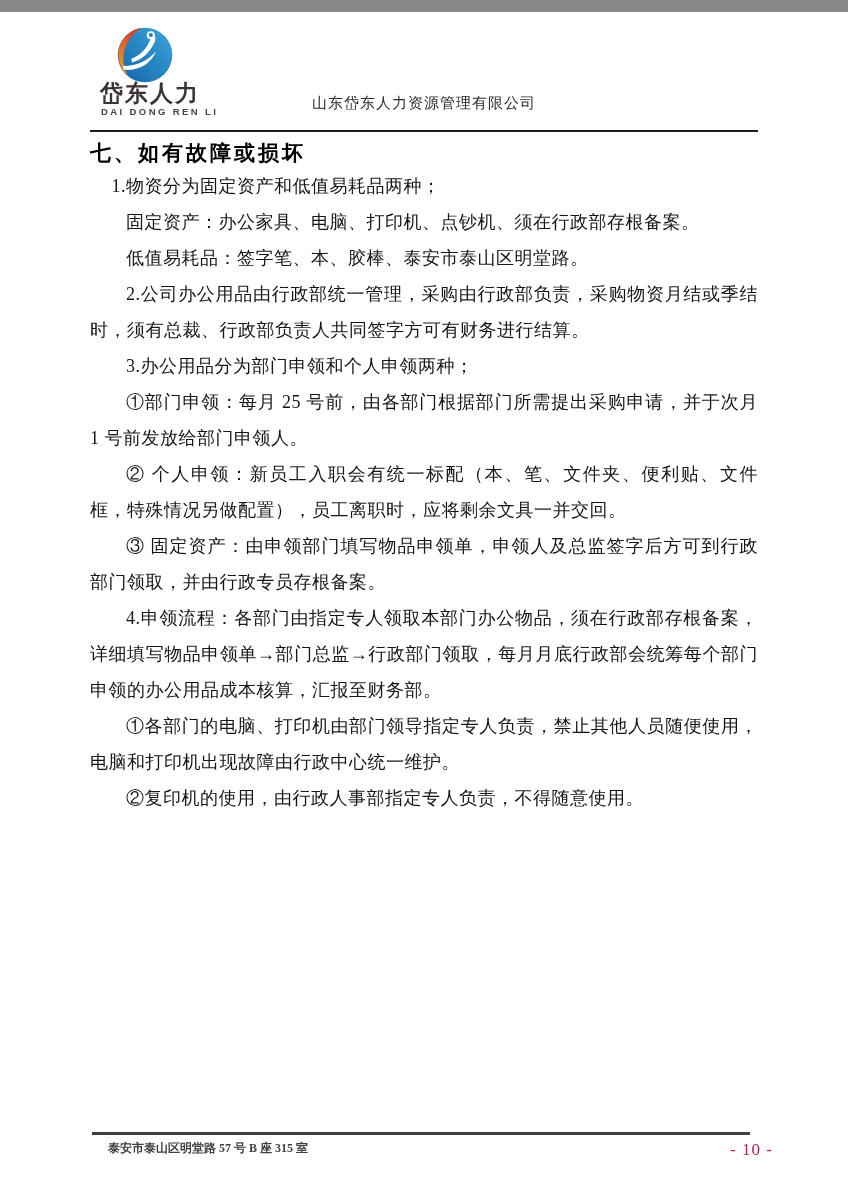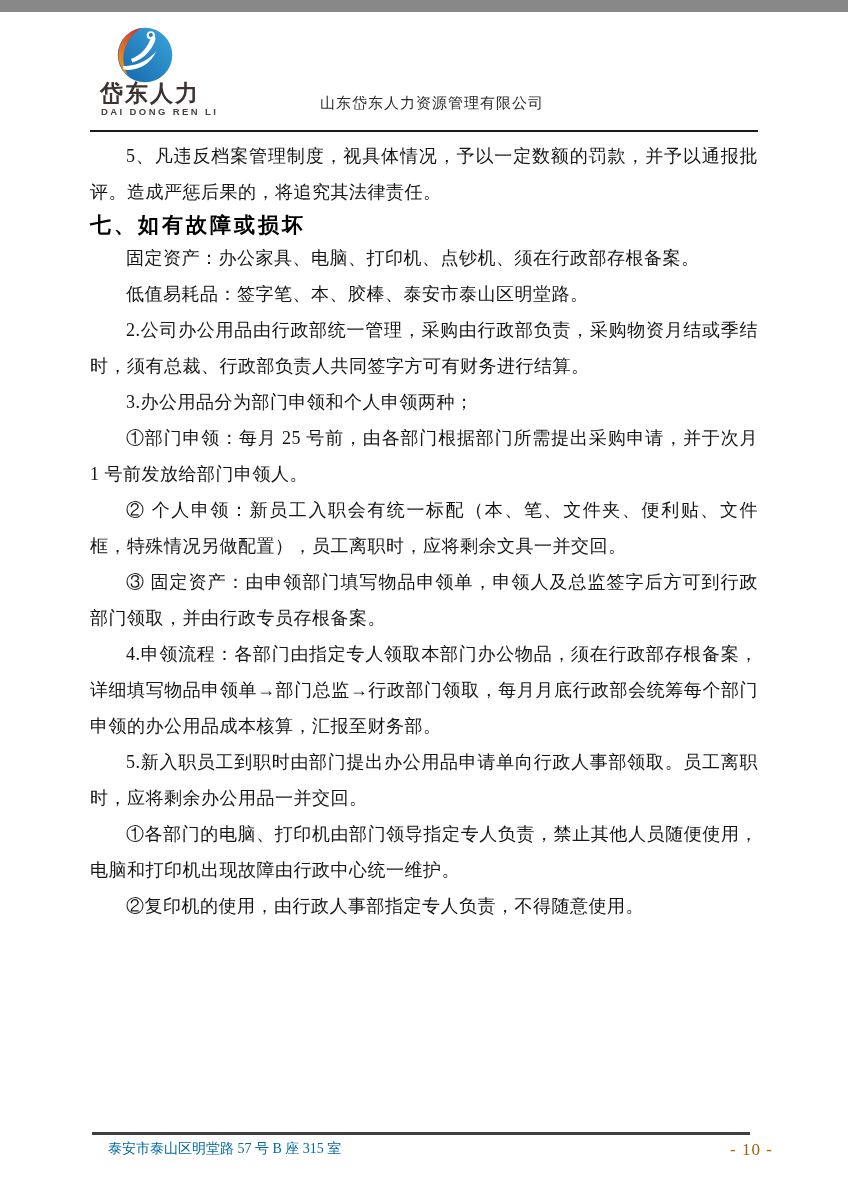--- a/index.html
+++ b/index.html
@@ -21,21 +21,21 @@
     font-size: 23px; font-weight: bold; color: #3b3331;
     letter-spacing: 2px; white-space: nowrap;
   }
   .logo-en {
     position: absolute; left: 101px; top: 94px; width: 140px;
     font-family: Liberation Sans, sans-serif;
     font-size: 9.5px; font-weight: bold; color: #4a4240;
     letter-spacing: 2.4px; white-space: nowrap;
   }
   .company-name {
-    position: absolute; left: 320px; top: 82px;
+    position: absolute; left: 312px; top: 82px;
     font-size: 15px; color: #2b2b2b; letter-spacing: 1px; white-space: nowrap;
   }
   .header-rule {
     position: absolute; left: 90px; top: 118px; width: 668px; height: 2px;
     background: #1a1a1a;
   }
 
   
   .doc-body {
     position: absolute; left: 90px; top: 126px; width: 668px;
@@ -53,27 +53,27 @@
   }
 
   
   .footer-rule {
     position: absolute; left: 92px; top: 1120px; width: 658px; height: 3px;
     background: #3f3f3f;
   }
   .footer-row {
     position: absolute; left: 92px; top: 1128px; width: 658px;
     display: flex; justify-content: space-between; align-items: flex-start;
-    font-size: 14px; font-weight: normal; color: #0369a1;
+    font-size: 12px; font-weight: bold; color: #404040;
   }
   .footer-address { padding-left: 16px; white-space: nowrap; }
   .footer-hotline { padding-right: 44px; white-space: nowrap; }
   .page-number {
     position: absolute; left: 730px; top: 1128px;
-    font-size: 17px; color: #a16207; white-space: nowrap;
+    font-size: 17px; color: #be185d; white-space: nowrap;
     letter-spacing: 1px;
   }
 </style>
 </head>
 <body>
 
 <div id="page">
 
   <div>
     <svg class="logo-svg" viewBox="0 0 100 100">
@@ -94,31 +94,30 @@
       <circle cx="60" cy="16" r="7" fill="#ffffff"></circle>
       <circle cx="60" cy="15.5" r="3.6" fill="#1f7ec2"></circle>
     </svg>
     <div class="logo-cn">岱东人力</div>
     <div class="logo-en">DAI DONG REN LI</div>
     <div class="company-name">山东岱东人力资源管理有限公司</div>
     <div class="header-rule"></div>
   </div>
 
   <div class="doc-body">
-    <p class="p-indent-2">5、凡违反档案管理制度，视具体情况，予以一定数额的罚款，并予以通报批评。造成严惩后果的，将追究其法律责任。</p>
     <p class="section-heading">七、如有故障或损坏</p>
+    <p class="p-indent-1">1.物资分为固定资产和低值易耗品两种；</p>
     <p class="p-indent-2">固定资产：办公家具、电脑、打印机、点钞机、须在行政部存根备案。</p>
     <p class="p-indent-2">低值易耗品：签字笔、本、胶棒、泰安市泰山区明堂路。</p>
     <p class="p-indent-2">2.公司办公用品由行政部统一管理，采购由行政部负责，采购物资月结或季结时，须有总裁、行政部负责人共同签字方可有财务进行结算。</p>
     <p class="p-indent-2">3.办公用品分为部门申领和个人申领两种；</p>
     <p class="p-indent-2">①部门申领：每月 25 号前，由各部门根据部门所需提出采购申请，并于次月 1 号前发放给部门申领人。</p>
     <p class="p-indent-2">② 个人申领：新员工入职会有统一标配（本、笔、文件夹、便利贴、文件框，特殊情况另做配置），员工离职时，应将剩余文具一并交回。</p>
     <p class="p-indent-2">③ 固定资产：由申领部门填写物品申领单，申领人及总监签字后方可到行政部门领取，并由行政专员存根备案。</p>
     <p class="p-indent-2">4.申领流程：各部门由指定专人领取本部门办公物品，须在行政部存根备案，详细填写物品申领单→部门总监→行政部门领取，每月月底行政部会统筹每个部门申领的办公用品成本核算，汇报至财务部。</p>
-    <p class="p-indent-2">5.新入职员工到职时由部门提出办公用品申请单向行政人事部领取。员工离职时，应将剩余办公用品一并交回。</p>
     <p class="p-indent-2">①各部门的电脑、打印机由部门领导指定专人负责，禁止其他人员随便使用，电脑和打印机出现故障由行政中心统一维护。</p>
     <p class="p-indent-2">②复印机的使用，由行政人事部指定专人负责，不得随意使用。</p>
   </div>
 
   <div>
     <div class="footer-rule"></div>
     <div class="footer-row">
       <span class="footer-address">泰安市泰山区明堂路 57 号 B 座 315 室</span>
     </div>
     <div class="page-number">- 10 -</div>

